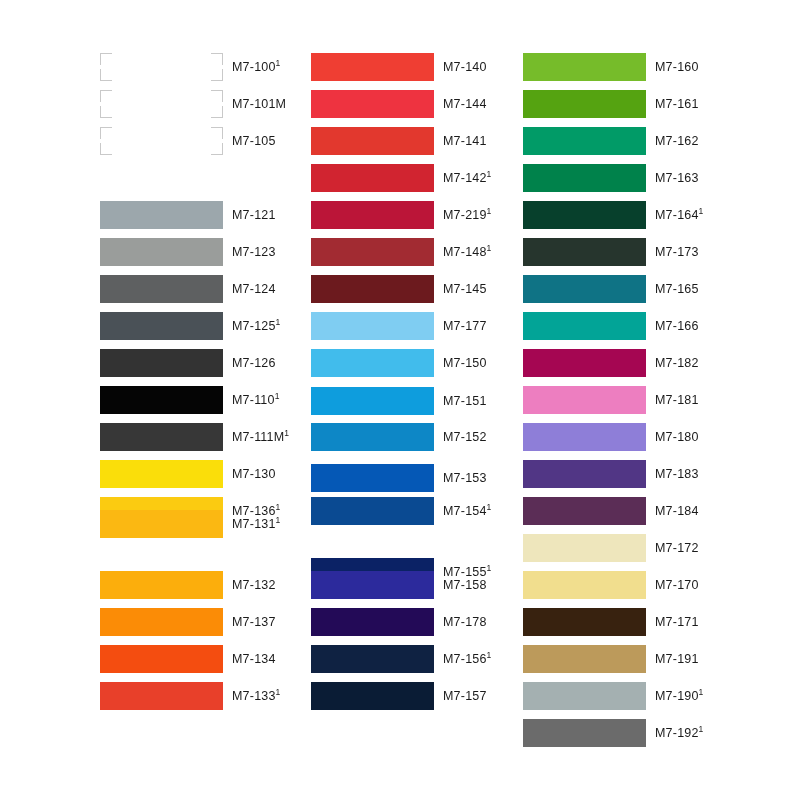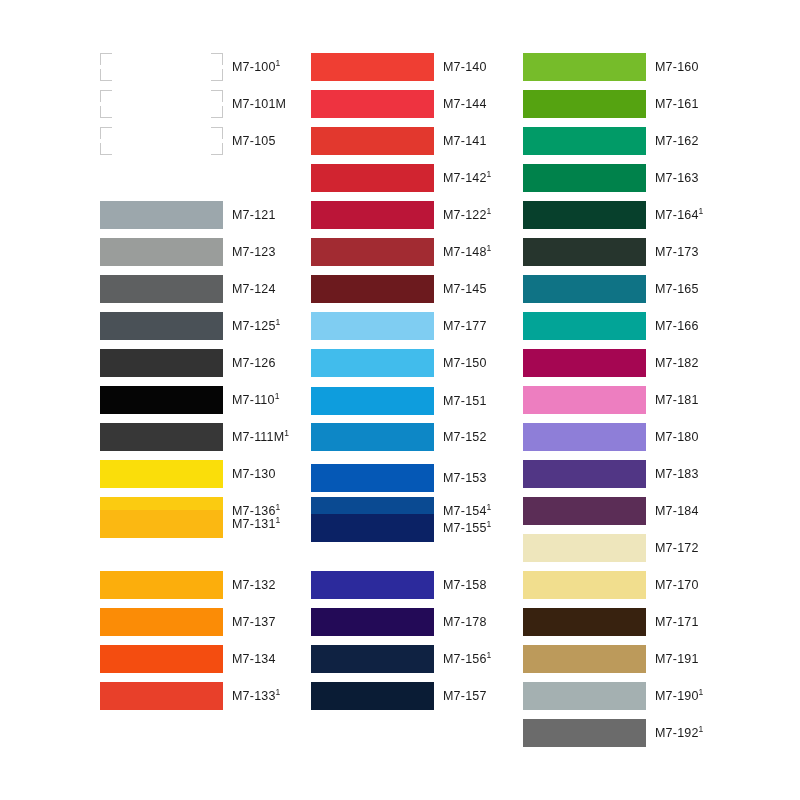--- a/index.html
+++ b/index.html
@@ -175,21 +175,21 @@
       <div class="swatch-row" style="top: 127px;">
         <div class="swatch" title="M7-141" style="background: rgb(226, 56, 46);"></div>
         <div class="swatch-label"><span>M7-141</span></div>
       </div>
       <div class="swatch-row" style="top: 164px;">
         <div class="swatch" title="M7-142" style="background: rgb(209, 36, 48);"></div>
         <div class="swatch-label"><span>M7-142</span><sup>1</sup></div>
       </div>
       <div class="swatch-row" style="top: 201px;">
         <div class="swatch" title="M7-143" style="background: rgb(187, 21, 56);"></div>
-        <div class="swatch-label"><span>M7-122</span><sup>1</sup></div>
+        <div class="swatch-label"><span>M7-219</span><sup>1</sup></div>
       </div>
       <div class="swatch-row" style="top: 238px;">
         <div class="swatch" title="M7-148" style="background: rgb(162, 43, 50);"></div>
         <div class="swatch-label"><span>M7-148</span><sup>1</sup></div>
       </div>
       <div class="swatch-row" style="top: 275px;">
         <div class="swatch" title="M7-145" style="background: rgb(108, 26, 30);"></div>
         <div class="swatch-label"><span>M7-145</span></div>
       </div>
       <div class="swatch-row" style="top: 312px;">
@@ -209,21 +209,21 @@
         <div class="swatch-label"><span>M7-152</span></div>
       </div>
       <div class="swatch-row" style="top: 464px;">
         <div class="swatch" title="M7-153" style="background: rgb(5, 88, 182);"></div>
         <div class="swatch-label"><span>M7-153</span></div>
       </div>
       <div class="swatch-row" style="top: 497px;">
         <div class="swatch" title="M7-154" style="background: rgb(10, 74, 146);"></div>
         <div class="swatch-label"><span>M7-154</span><sup>1</sup></div>
       </div>
-      <div class="swatch-row" style="top: 514px; text-align: right;">
+      <div class="swatch-row" style="top: 558px; text-align: right;">
         <div class="swatch" title="M7-155" style="background: rgb(11, 34, 101);"></div>
         <div class="swatch-label"><span>M7-155</span><sup>1</sup></div>
       </div>
       <div class="swatch-row" style="top: 571px;">
         <div class="swatch" title="M7-158" style="background: rgb(44, 42, 156);"></div>
         <div class="swatch-label"><span>M7-158</span></div>
       </div>
       <div class="swatch-row" style="top: 608px;">
         <div class="swatch" title="M7-178" style="background: rgb(35, 10, 87);"></div>
         <div class="swatch-label"><span>M7-178</span></div>

